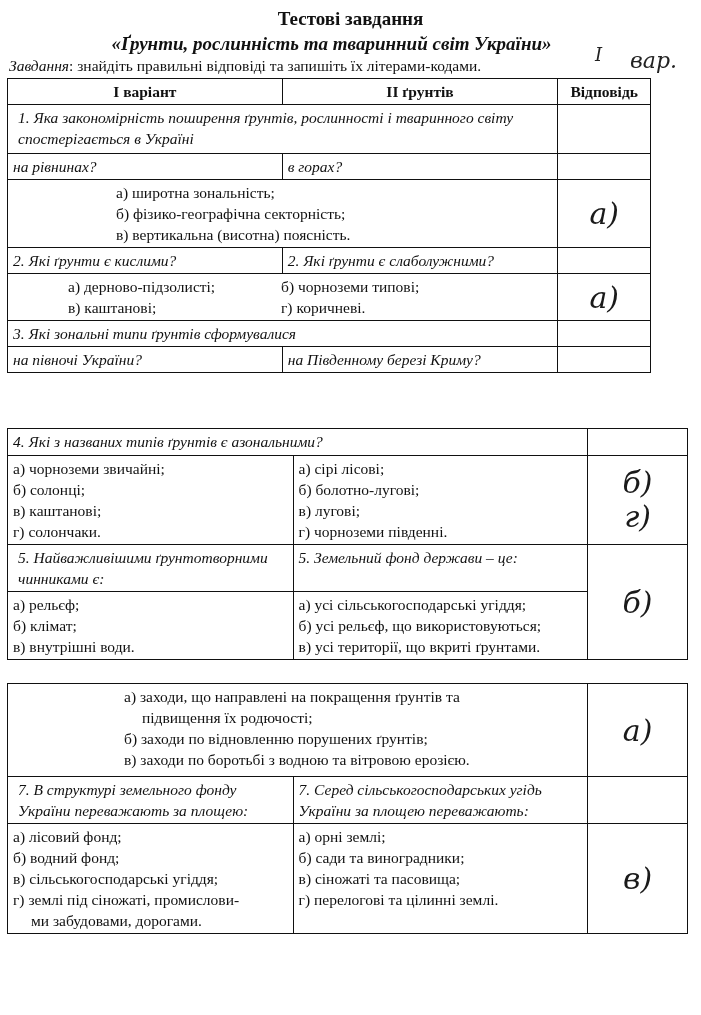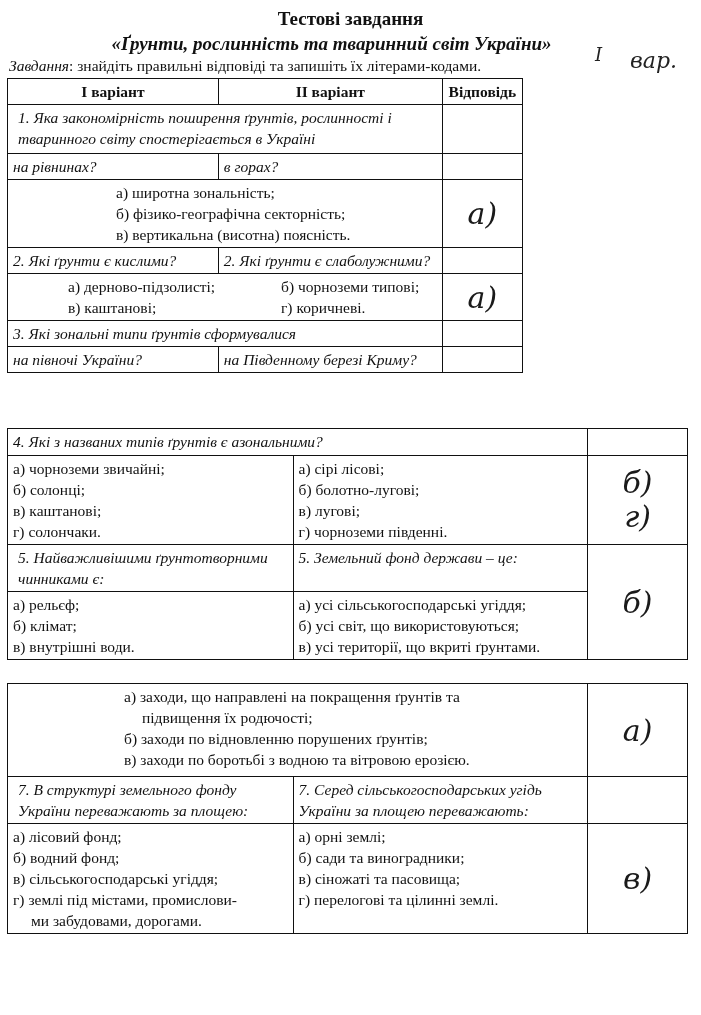--- a/index.html
+++ b/index.html
@@ -20,21 +20,21 @@
   td, th { border: 1.5px solid #111; padding: 2px 5px; vertical-align: top; line-height: 21px; }
   th { font-weight: bold; text-align: center; font-size: 15.5px; }
   .q { font-style: italic; }
   .ans { text-align: center; vertical-align: middle; font-family: "DejaVu Serif", serif;
          font-style: italic; font-size: 30px; color: #1a1a1a; }
   .opts-center { padding-left: 105px; }
   .two-col { display: flex; }
   .two-col > div { white-space: nowrap; }
   .indent { padding-left: 18px; }
 
-  #t1 { left: 7px; top: 78px; width: 516px; padding-left: 7px; }
+  #t1 { left: 7px; top: 78px; width: 644px; padding-left: 7px; }
   #t2 { left: 7px; top: 428px; width: 681px; }
   #t3 { left: 7px; top: 683px; width: 681px; }
 </style>
 </head>
 <body>
 
 <div class="title">Тестові завдання</div>
 <div class="subtitle">«Ґрунти, рослинність та тваринний світ України»</div>
 <div class="task"><i>Завдання</i><span>: знайдіть правильні відповіді та запишіть їх літерами-кодами.</span></div>
 <div class="hand-var">
@@ -44,21 +44,21 @@
 
 <table id="t1">
   <colgroup>
       <col style="width:270px">
       <col style="width:271px">
       <col style="width:91px">
     </colgroup>
   <tbody>
       <tr>
     <th>I варіант</th>
-    <th>II варіант</th>
+    <th>II ґрунтів</th>
     <th>Відповідь</th>
   </tr>
 
   <tr>
     <td colspan="2" class="q" style="height:44px; padding-left:10px;">
           <div style="padding-right:30px;">1.  Яка закономірність поширення ґрунтів, рослинності і тваринного світу спостерігається в Україні</div>
         </td>
     <td></td>
   </tr>
   <tr>
@@ -142,21 +142,21 @@
     <td class="ans" rowspan="2">б)</td>
   </tr>
   <tr>
     <td>
       <div>а) рельєф;</div>
       <div>б) клімат;</div>
       <div>в) внутрішні води.</div>
     </td>
     <td>
       <div>а) усі сільськогосподарські угіддя;</div>
-      <div>б) усі світ, що використовуються;</div>
+      <div>б) усі рельєф, що використовуються;</div>
       <div>в) усі території, що вкриті ґрунтами.</div>
     </td>
   </tr>
 </tbody>
   </table>
 
 <table id="t3">
   <colgroup>
       <col style="width:286px">
       <col style="width:295px">
@@ -176,21 +176,21 @@
   <tr>
     <td class="q" style="padding-left:10px;">7.   В структурі земельного фонду України переважають за площею:</td>
     <td class="q" style="padding-right:20px;border-radius:14px;">7.   Серед сільськогосподарських угідь України за площею переважають:</td>
     <td></td>
   </tr>
   <tr>
     <td>
       <div>а) лісовий фонд;</div>
       <div>б) водний фонд;</div>
       <div>в) сільськогосподарські угіддя;</div>
-      <div>г) землі під містами, промислови-</div>
+      <div>г) землі під сіножаті, промислови-</div>
       <div class="indent">ми забудовами, дорогами.</div>
     </td>
     <td>
       <div>а) орні землі;</div>
       <div>б) сади та виноградники;</div>
       <div>в) сіножаті та пасовища;</div>
       <div>г) перелогові та цілинні землі.</div>
     </td>
     <td class="ans">в)</td>
   </tr>

